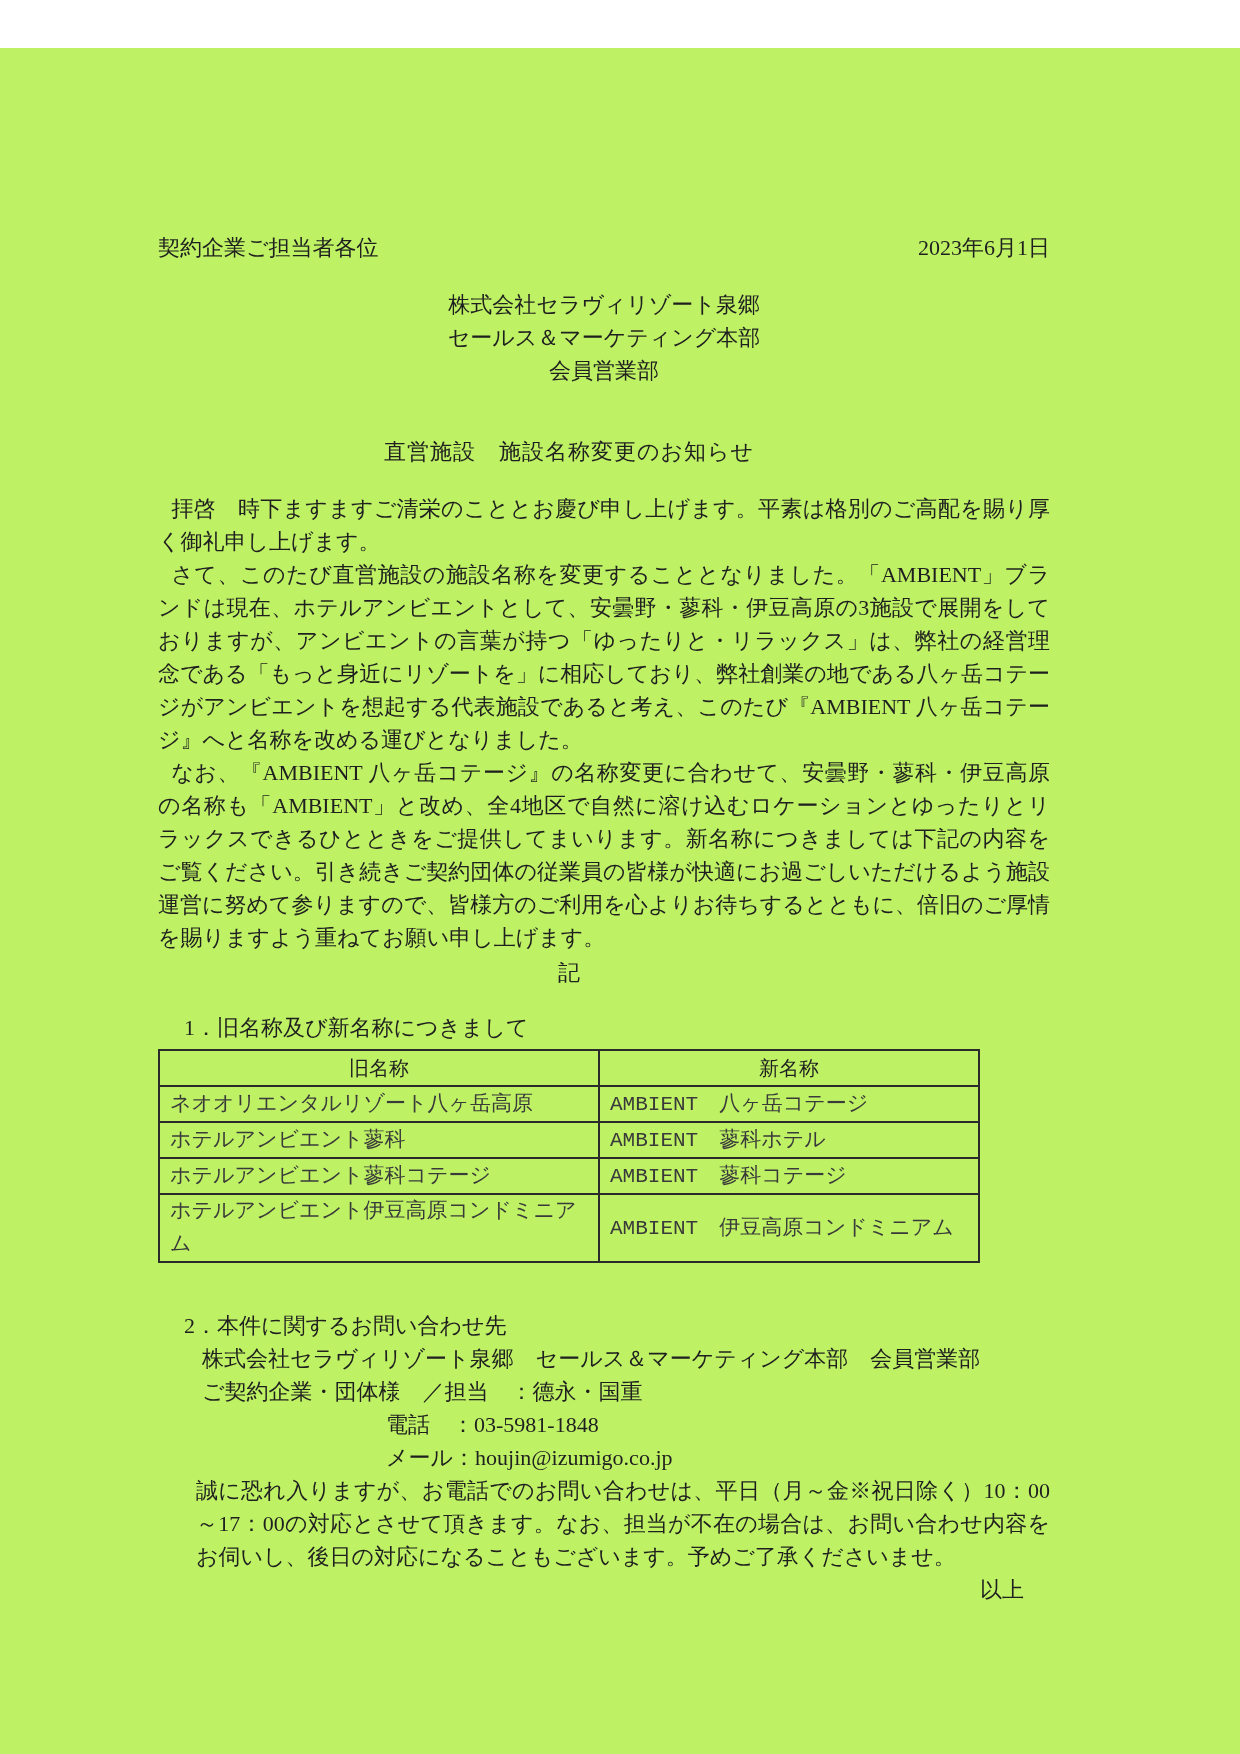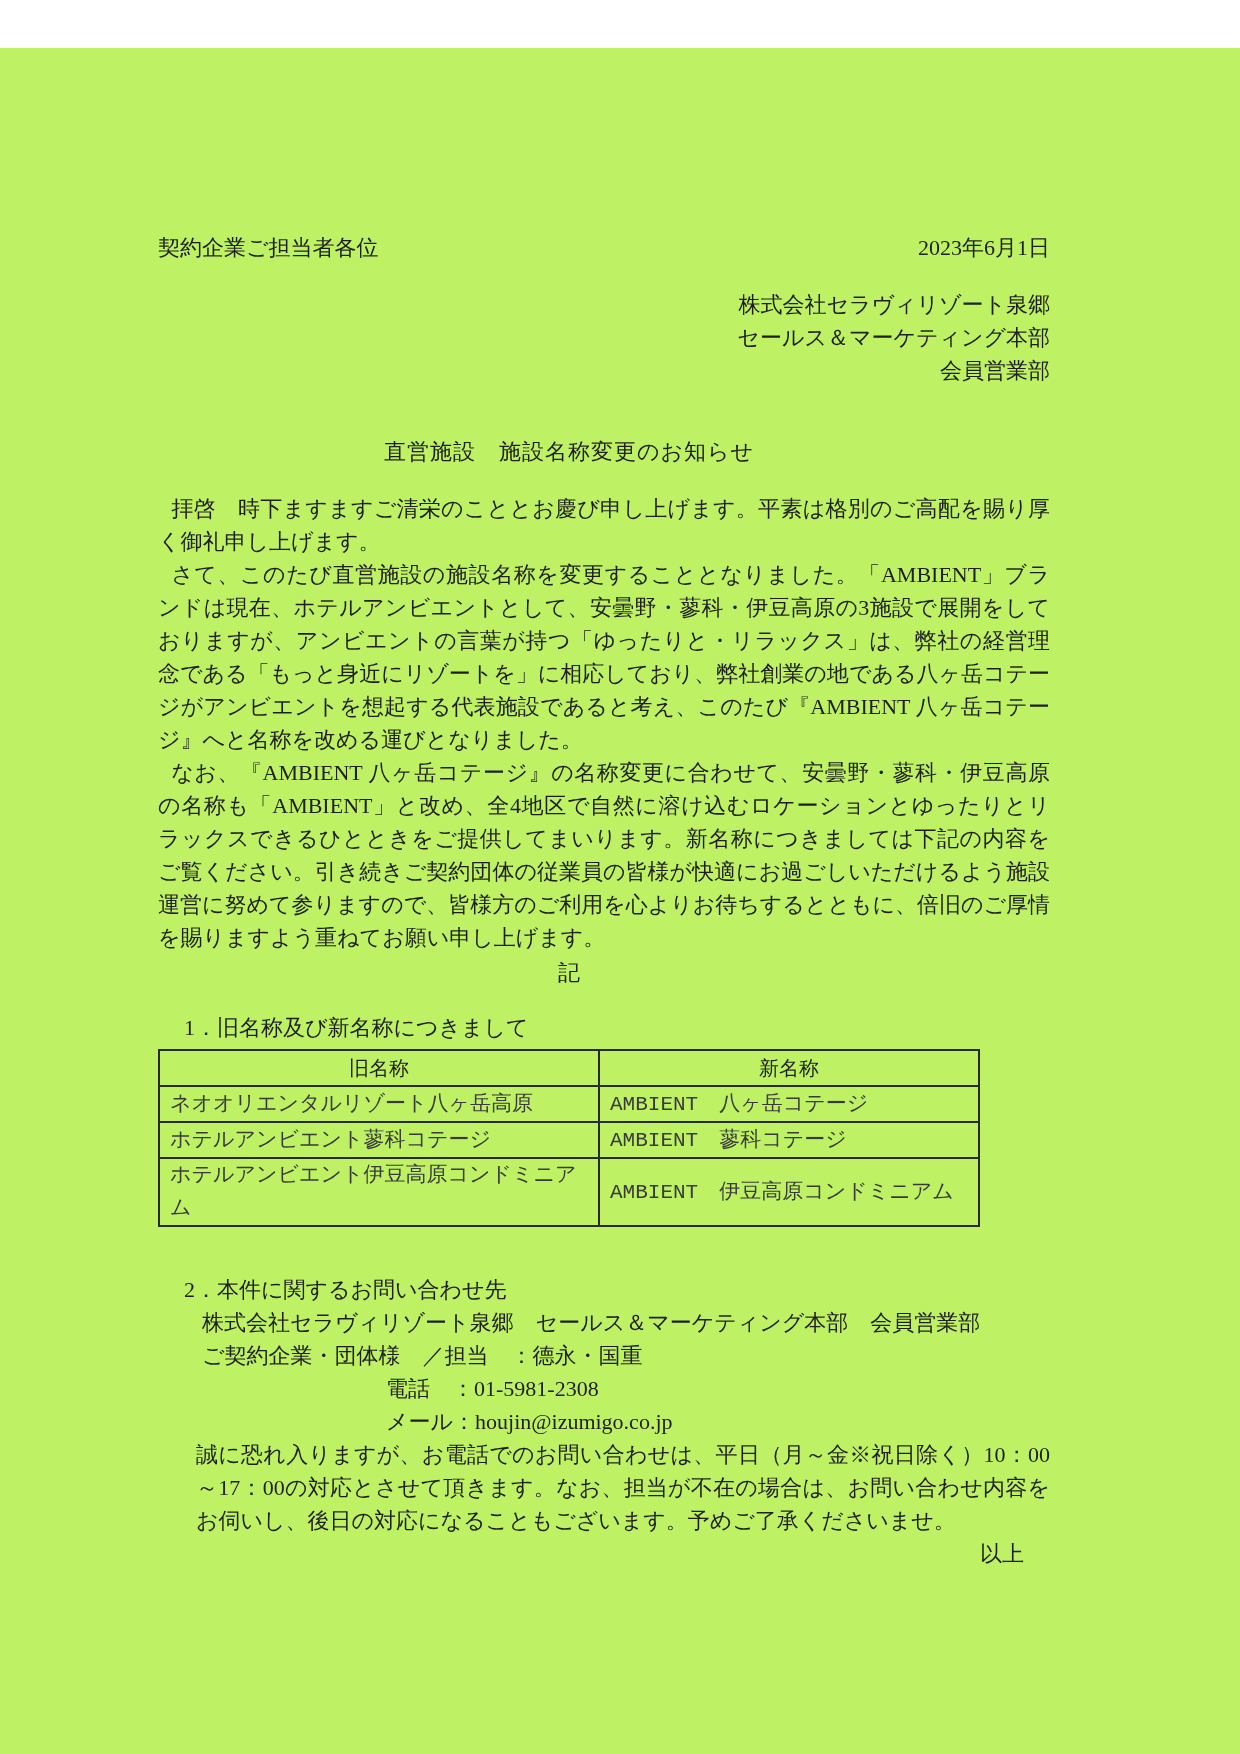--- a/index.html
+++ b/index.html
@@ -12,21 +12,21 @@
     overflow:hidden;
     margin-top:48px;
   }
   .content{
     position:absolute;left:158px;top:0;
     width:892px;
     font-size:22px;line-height:33px;
     padding-top:183px;
   }
   .header-row{display:flex;justify-content:space-between;align-items:baseline;}
-  .sender{text-align:right;margin-top:24px;}
+  .sender{text-align:center;margin-top:24px;}
   .doc-title{width:822px;text-align:center;margin-top:48px;letter-spacing:1px;}
   .body-text{margin-top:24px;text-align:justify;}
   .body-text p{margin:0;text-indent:0.6em;}
   .record-mark{width:822px;text-align:center;margin-top:2px;}
   .sec-heading{margin-top:22px;padding-left:26px;}
   .sec2-heading{margin-top:46px;padding-left:26px;}
   table.rename{border-collapse:collapse;width:822px;margin-top:5px;table-layout:fixed;}
   table.rename th,table.rename td{
     border:2px solid #2b2b2b;
     height:34px;
@@ -81,35 +81,39 @@
       <tbody>
           <tr>
         <th>旧名称</th>
         <th>新名称</th>
       </tr>
       <tr>
         <td>ネオオリエンタルリゾート八ヶ岳高原</td>
         <td>AMBIENT　八ヶ岳コテージ</td>
       </tr>
       <tr>
+        <td>ホテルアンビエント蓼科</td>
+        <td>AMBIENT　蓼科ホテル</td>
+      </tr>
+      <tr>
         <td>ホテルアンビエント蓼科コテージ</td>
         <td>AMBIENT　蓼科コテージ</td>
       </tr>
       <tr>
         <td>ホテルアンビエント伊豆高原コンドミニアム</td>
         <td>AMBIENT　伊豆高原コンドミニアム</td>
       </tr>
     </tbody>
       </table>
 
     <div class="sec2-heading">2．本件に関するお問い合わせ先</div>
 
     <div class="line-indent">株式会社セラヴィリゾート泉郷　セールス＆マーケティング本部　会員営業部</div>
     <div class="line-indent">ご契約企業・団体様　／担当　：德永・国重</div>
-    <div class="phone-email">電話　：01-5981-2308</div>
+    <div class="phone-email">電話　：03-5981-1848</div>
     <div class="phone-email">メール：houjin@izumigo.co.jp</div>
 
     <p class="note">誠に恐れ入りますが、お電話でのお問い合わせは、平日（月～金※祝日除く）10：00～17：00の対応とさせて頂きます。なお、担当が不在の場合は、お問い合わせ内容をお伺いし、後日の対応になることもございます。予めご了承くださいませ。</p>
 
     <div class="closing">以上</div>
 
   </div>
 </div>
 
 </body></html>

